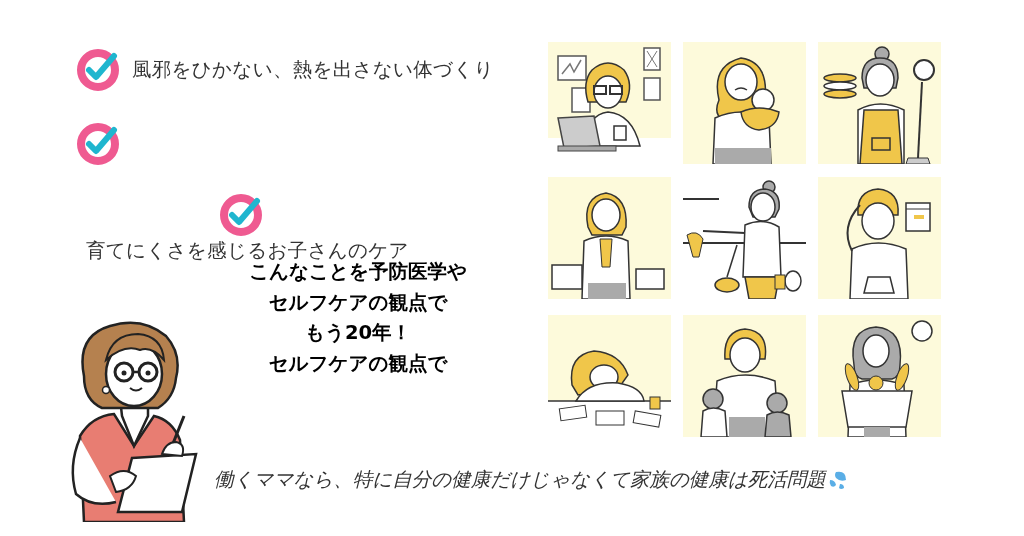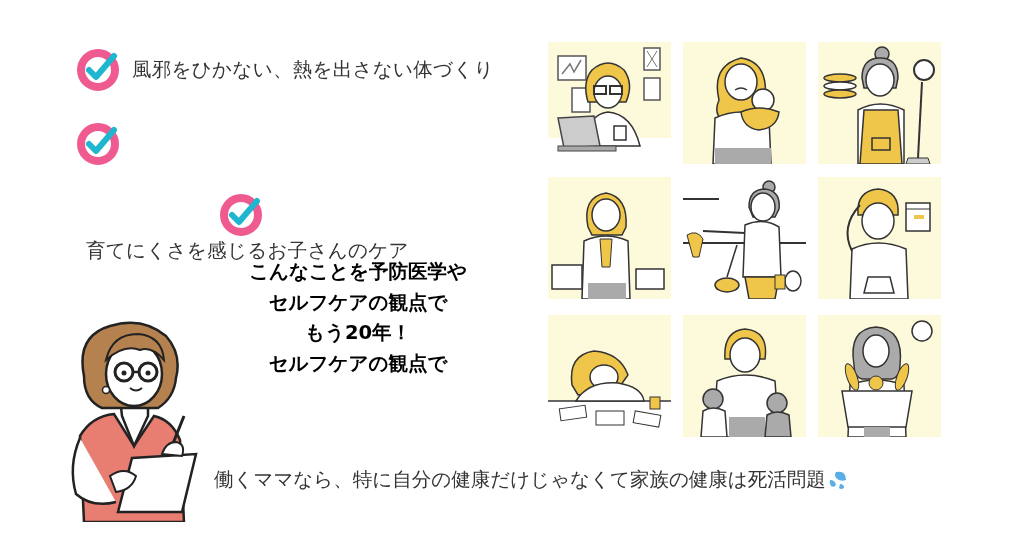--- a/index.html
+++ b/index.html
@@ -16,21 +16,21 @@
 
   .pink-message {
     position: absolute; left: 208px; top: 257px; width: 300px;
     text-align: center; color: #000000; font-weight: bold;
     font-size: 19.5px; line-height: 30.5px;
   }
   .pink-message div { white-space: nowrap; }
 
   .bottom-line {
     position: absolute; left: 214px; top: 466px;
-    font-size: 19.5px; color: #333333; white-space: nowrap; display: flex; align-items: center;
+    font-size: 19.5px; color: #333333; white-space: nowrap; display: flex; align-items: center; font-style: italic;
   }
   .drop-icon { width: 20px; height: 20px; margin-left: 2px; }
 
   .grid { position: absolute; left: 548px; top: 42px; }
   .panel { position: absolute; width: 123px; height: 122px; overflow: hidden; }
   .panel.cream { background: #fdfadb; }
   .panel.white { background: #ffffff; }
   .panel svg { width: 100%; height: 100%; display: block; }
 
   .teacher { position: absolute; left: 62px; top: 316px; width: 156px; height: 206px; }

